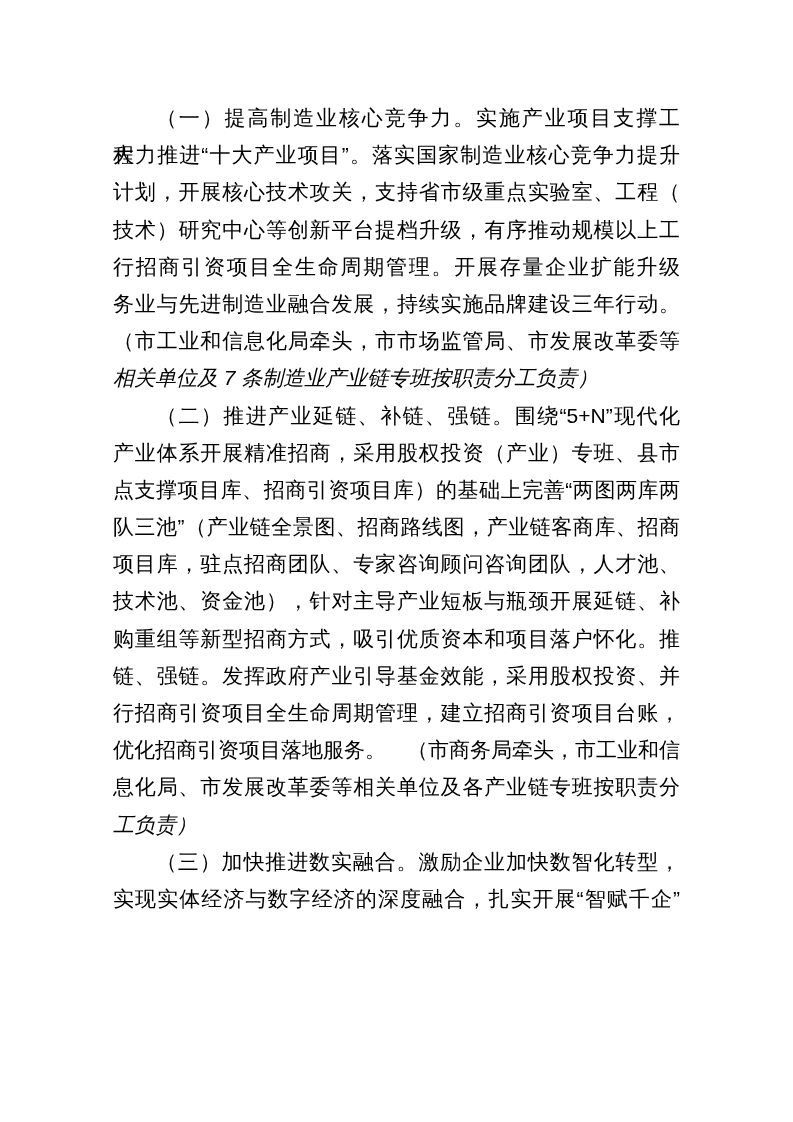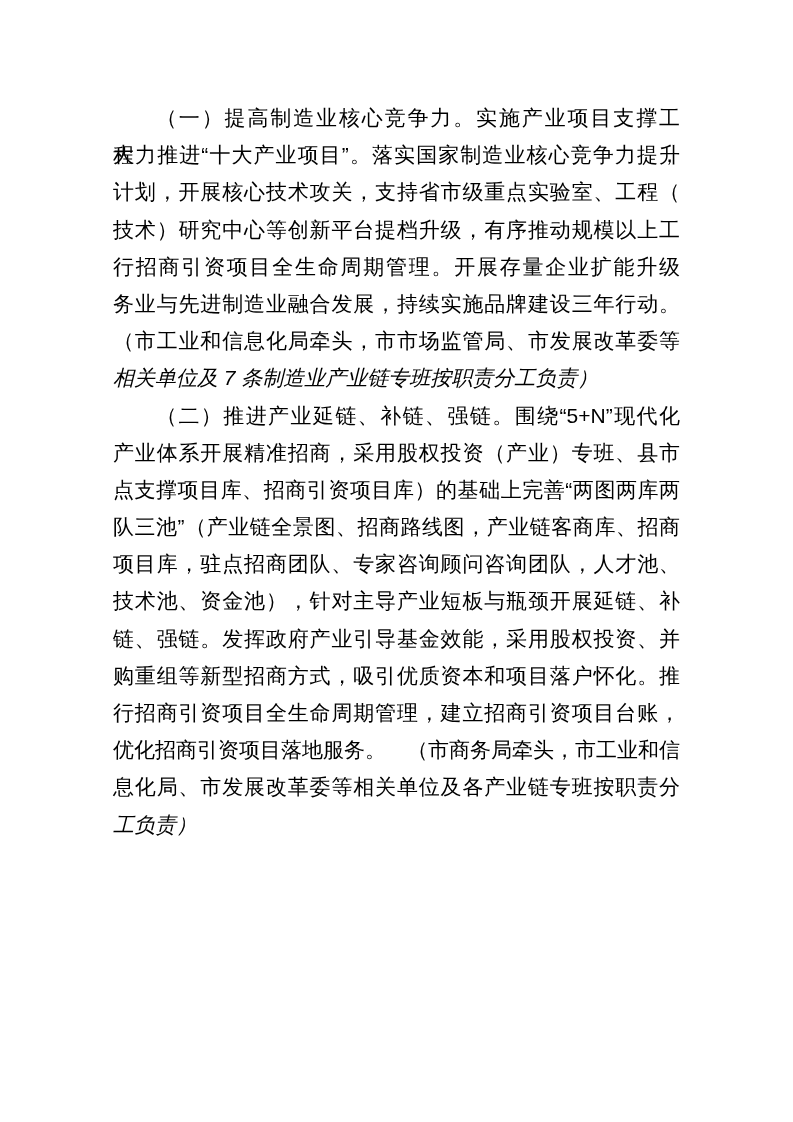--- a/index.html
+++ b/index.html
@@ -64,23 +64,27 @@
       <div class="line plast">相关单位及 7 条制造业产业链专班按职责分工负责）</div>
     </div>
 
     <div class="para">
       <div class="line first">（二）推进产业延链、补链、强链。围绕“5+N”现代化</div>
       <div class="line">产业体系开展精准招商，采用股权投资（产业）专班、县市</div>
       <div class="line">点支撑项目库、招商引资项目库）的基础上完善“两图两库两</div>
       <div class="line">队三池”（产业链全景图、招商路线图，产业链客商库、招商</div>
       <div class="line">项目库，驻点招商团队、专家咨询顾问咨询团队，人才池、</div>
       <div class="line">技术池、资金池），针对主导产业短板与瓶颈开展延链、补</div>
+      <div class="line">购重组等新型招商方式，吸引优质资本和项目落户怀化。推</div>
       <div class="line">链、强链。发挥政府产业引导基金效能，采用股权投资、并</div>
-      <div class="line">购重组等新型招商方式，吸引优质资本和项目落户怀化。推</div>
       <div class="line">行招商引资项目全生命周期管理，建立招商引资项目台账，</div>
       <div class="line">优化招商引资项目落地服务。　（市商务局牵头，市工业和信</div>
       <div class="line">息化局、市发展改革委等相关单位及各产业链专班按职责分</div>
       <div class="line plast">工负责）</div>
     </div>
 
+    <div class="para">
+      <div class="line first">（三）加快推进数实融合。激励企业加快数智化转型，</div>
+      <div class="line">实现实体经济与数字经济的深度融合，扎实开展“智赋千企”</div>
+    </div>
 
   </div>
 </div>
 
 </body></html>

